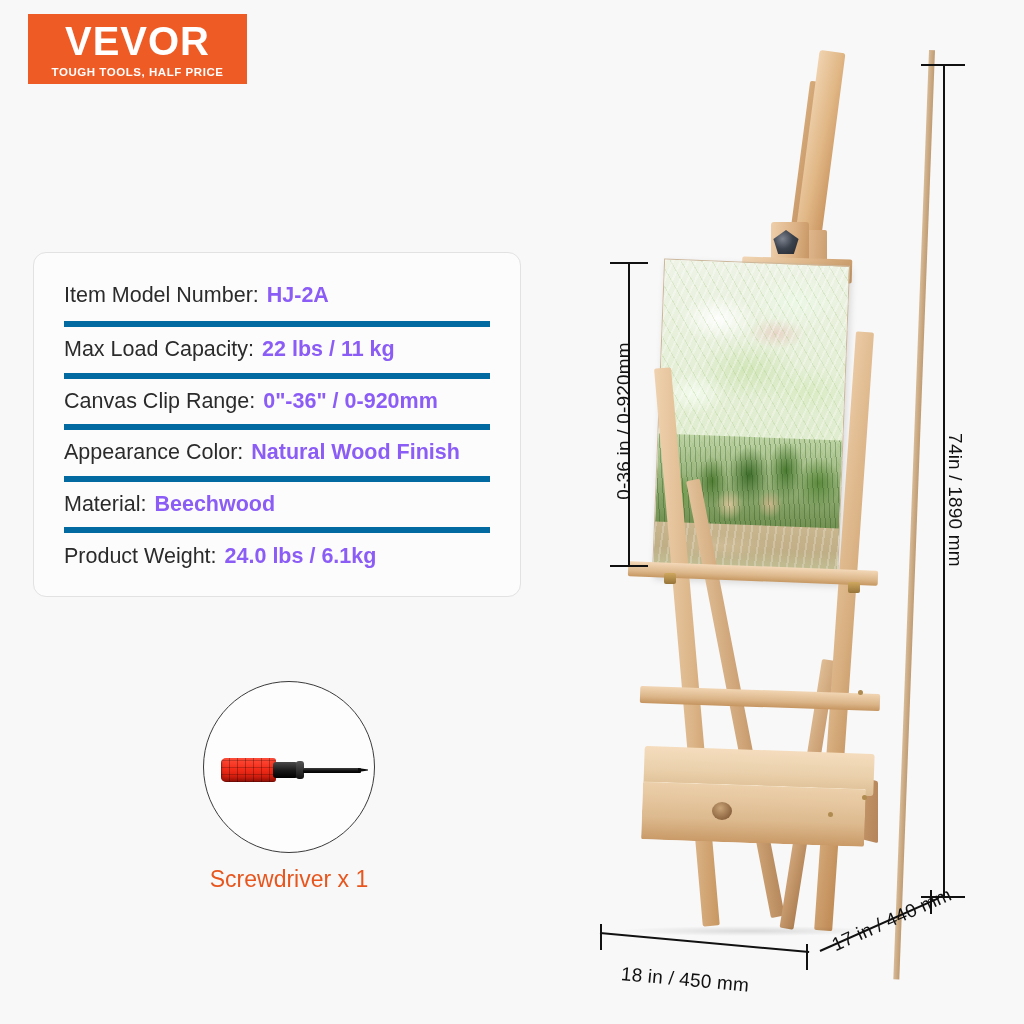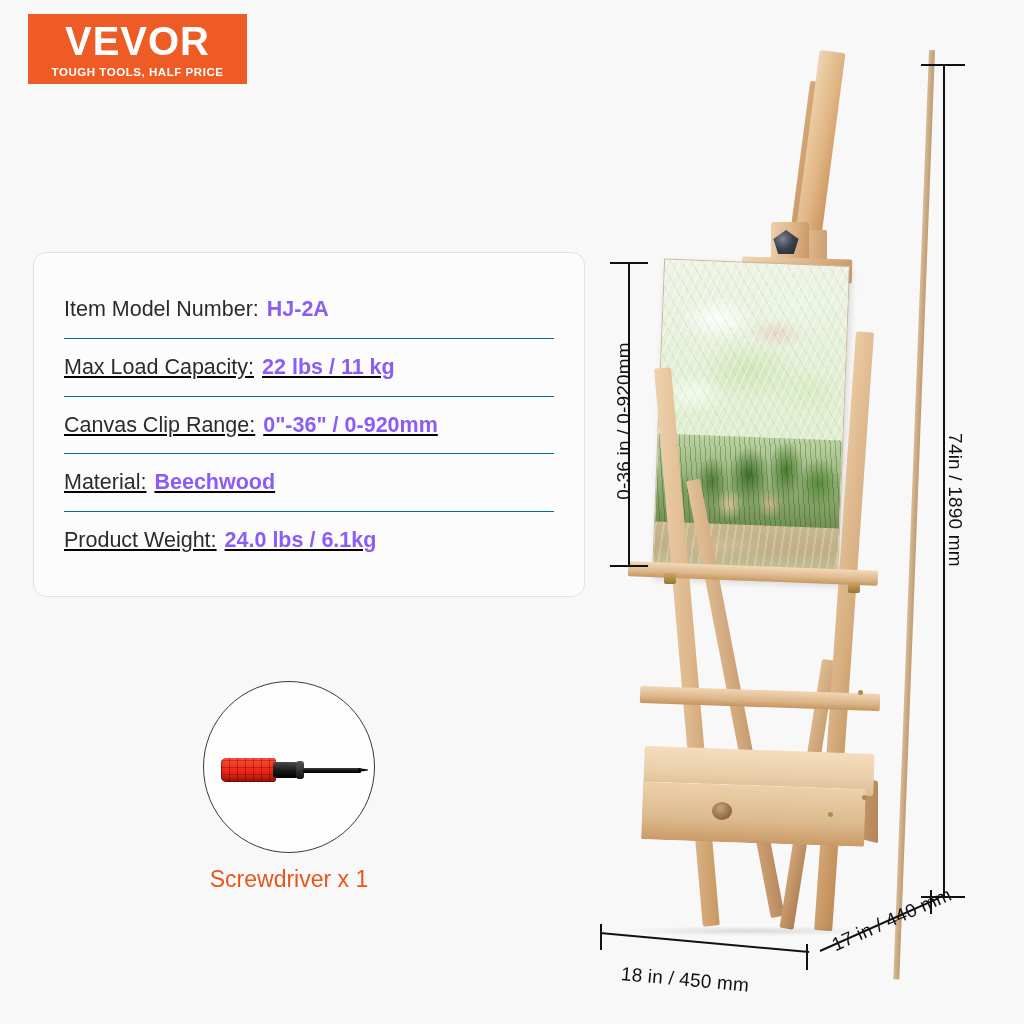--- a/index.html
+++ b/index.html
@@ -25,33 +25,33 @@
     font-family: "Liberation Sans", sans-serif;
   }
   .logo-tag {
     color: #ffffff; font-weight: 700; font-size: 11.5px;
     letter-spacing: .55px; margin-top: 5px; text-align: center;
   }
 
   
   .spec-card {
     position: absolute; left: 33px; top: 252px;
-    width: 552px; height: 345px;
+    width: 488px; height: 345px;
     background: #fcfcfc;
     border: 1px solid #e2e2e2;
     border-radius: 13px;
     padding: 17px 30px;
     display: flex; flex-direction: column; justify-content: center;
   }
   .spec-row {
     height: 57.5px;
     display: flex; align-items: center;
     white-space: nowrap;
   }
-  .spec-row + .spec-row { border-top: 1px solid #0369a1; text-decoration: underline; }
+  .spec-row + .spec-row { border-top: 6px solid #0369a1; }
   .spec-label {
     color: #2b2b2b; font-size: 21.5px; font-weight: 400;
   }
   .spec-value {
     color: #8b5cf6; font-size: 21.5px; font-weight: 700;
     margin-left: 8px;
   }
 
   
   .acc-circle {
@@ -323,20 +323,24 @@
     </div>
     <div class="spec-row">
       <span class="spec-label">Max Load Capacity:</span>
       <span class="spec-value">22 lbs / 11 kg</span>
     </div>
     <div class="spec-row">
       <span class="spec-label">Canvas Clip Range:</span>
       <span class="spec-value">0"-36" / 0-920mm</span>
     </div>
     <div class="spec-row">
+      <span class="spec-label">Appearance Color:</span>
+      <span class="spec-value">Natural Wood Finish</span>
+    </div>
+    <div class="spec-row">
       <span class="spec-label">Material:</span>
       <span class="spec-value">Beechwood</span>
     </div>
     <div class="spec-row">
       <span class="spec-label">Product Weight:</span>
       <span class="spec-value">24.0 lbs / 6.1kg</span>
     </div>
   </div>
 
   <div class="acc-circle">

